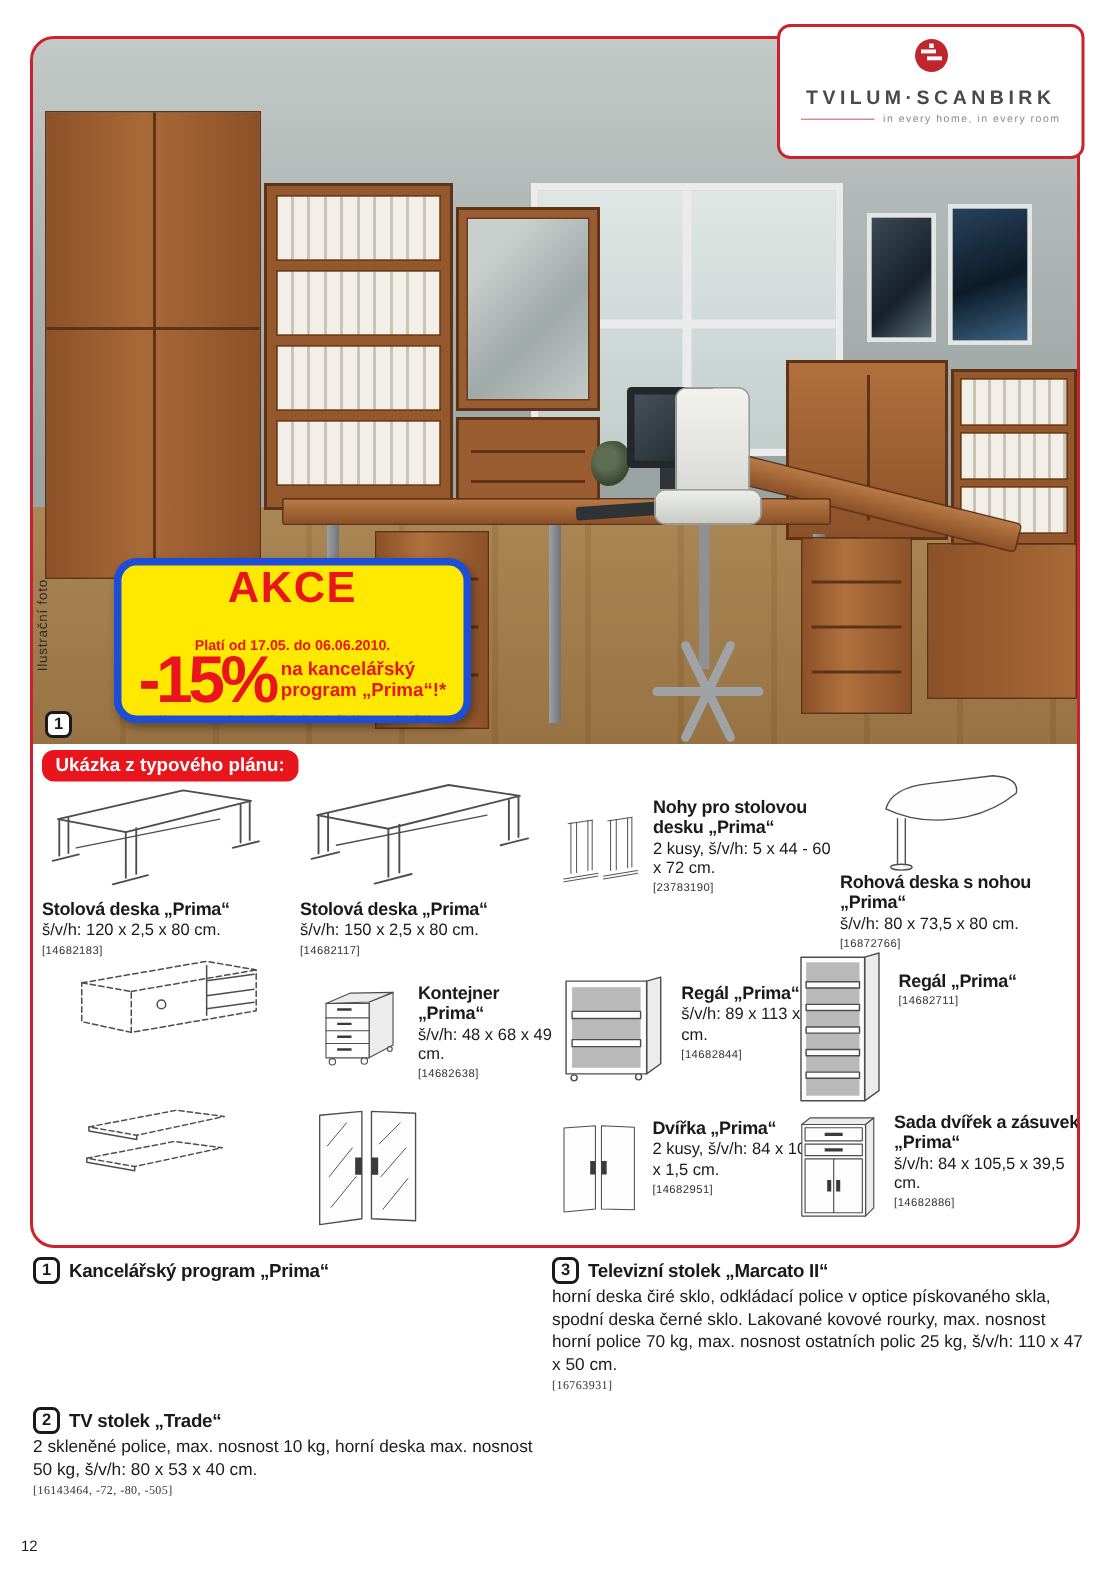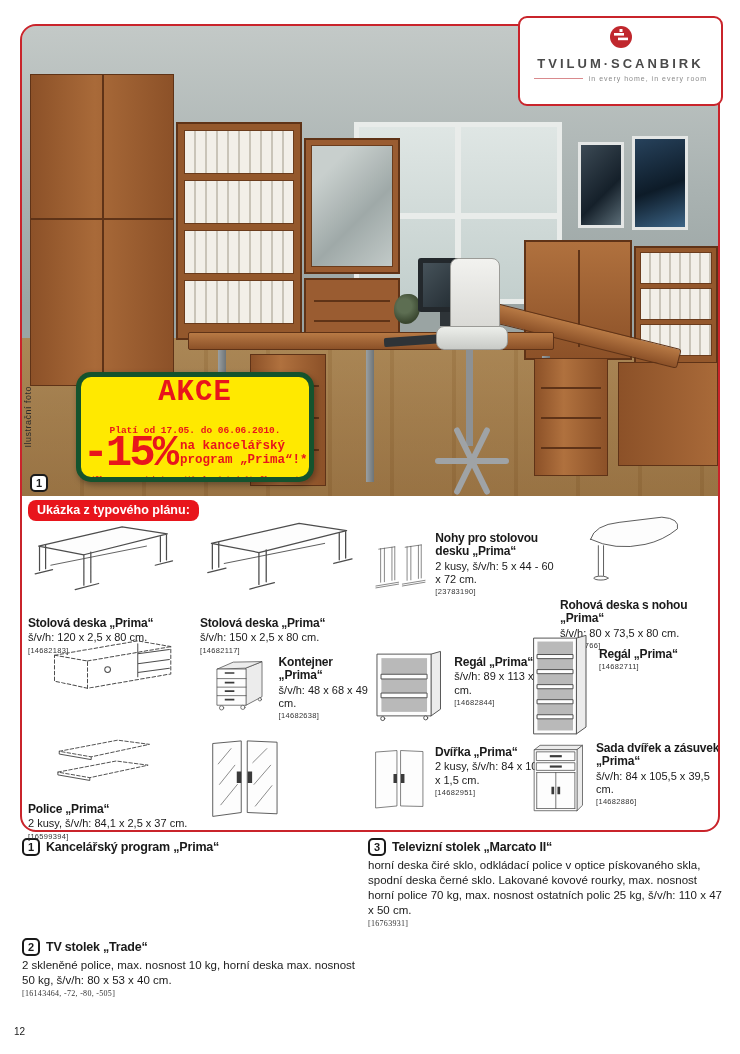--- a/index.html
+++ b/index.html
@@ -74,36 +74,36 @@
   .chair-base i:nth-child(2){ transform:translate(-50%,-50%) rotate(64deg); }
   .chair-base i:nth-child(3){ transform:translate(-50%,-50%) rotate(-64deg); }
 
   .photo-credit { position:absolute; left:23px; top:386px; writing-mode:vertical-rl; transform:rotate(180deg);
                   font-size:9px; color:#2b2b2b; letter-spacing:.5px; z-index:5; }
   .photo-badge { position:absolute; left:30px; top:474px; width:18px; height:18px; background:#fff;
                  border:2px solid #1a1a1a; border-radius:5px; font-size:11px; font-weight:bold; text-align:center;
                  line-height:15px; z-index:5; }
 
   
-  .akce { position:absolute; left:76px; top:372px; width:238px; height:110px; background:#14532d;
-          border-radius:15px; padding:5px; z-index:5; box-shadow:2px 3px 6px rgba(0,0,0,.35);font-family:Liberation Mono, monospace; }
+  .akce { position:absolute; left:76px; top:372px; width:238px; height:110px; background:#1d4ed8;
+          border-radius:15px; padding:5px; z-index:5; box-shadow:2px 3px 6px rgba(0,0,0,.35); }
   .akce-in { background:#ffe900; border-radius:10px; height:100%; text-align:center; overflow:hidden; }
   .akce-title { font-size:29px; font-weight:900; color:#e8151c; line-height:1.0; letter-spacing:1px; margin-top:1px; }
   .akce-valid { font-size:9.5px; font-weight:bold; color:#e8151c; margin-top:18px; }
   .akce-row { display:flex; align-items:center; justify-content:center; margin-top:-2px; }
   .akce-discount { font-size:44px; font-weight:900; color:#e8151c; letter-spacing:-3px; line-height:.9; }
   .akce-subject { text-align:left; font-size:12.5px; font-weight:800; color:#e8151c; line-height:1.08; margin-left:4px; }
   .akce-fine { font-size:6.4px; font-weight:bold; color:#e8151c; line-height:1.25; padding:2px 7px 0; }
 
   
   .section-heading { position:absolute; left:28px; top:500px; background:#e8151c; color:#fff; font-weight:bold;
                      font-size:12.5px; padding:3px 9px 4px; border-radius:8px; z-index:5; }
   .cell { position:absolute; z-index:3; }
   .cell svg { display:block; }
-  .cell .txt { margin-top:17px; }
+  .cell .txt { margin-top:0; }
   .cell.h { display:flex; align-items:flex-start; }
   .cell.h .txt { margin:14px 0 0 7px; }
   .pname { font-size:12px; font-weight:bold; line-height:1.12; letter-spacing:-.2px; }
   .pspecs { font-size:11px; line-height:1.2; margin-top:1px; }
   .pcode { font-size:7.5px; letter-spacing:.3px; color:#333; margin-top:1px; }
   .drw { stroke:#4d4d4d; stroke-width:1.4; fill:#fdfdfd; stroke-linejoin:round; stroke-linecap:round; }
   .nf { fill:none; }
   .gray { fill:#b9b9b9; }
   .lt { fill:#ececec; }
   .dk { fill:#3a3a3a; stroke:none; }
@@ -332,25 +332,20 @@
   </div>
 </div>
 
 <div class="cell v" style="left:28px; top:736px; width:172px;">
   <svg width="150" height="50" viewBox="0 0 150 72">
     <polygon class="drw dash" points="12,22 96,6 142,12 58,30"></polygon>
     <path class="drw nf" d="M12,22 L12,26 L58,34 L58,30"></path>
     <polygon class="drw dash" points="10,52 94,36 140,42 56,60"></polygon>
     <path class="drw nf" d="M10,52 L10,56 L56,64 L56,60"></path>
   </svg>
-  <div class="txt">
-    <div class="pname">Police „Prima“</div>
-    <div class="pspecs">2 kusy, š/v/h: 84,1 x 2,5 x 37 cm.</div>
-    <div class="pcode">[16599394]</div>
-  </div>
 </div>
 
 <div class="cell h" style="left:208px; top:730px; width:178px;">
   <svg width="78" height="96" viewBox="0 0 122 132">
     <polygon class="drw" points="8,12 52,8 52,120 8,126"></polygon>
     <polygon class="drw" points="62,8 108,10 108,122 62,120"></polygon>
     <path class="drw nf thin" d="M16,44 L36,20 M18,76 L42,46 M20,108 L46,76 M70,42 L92,20 M72,76 L98,46 M74,110 L100,78"></path>
     <path class="dk" d="M45,56 h7 v18 h-7 z M62,56 h7 v18 h-7 z"></path>
   </svg>
 </div>

